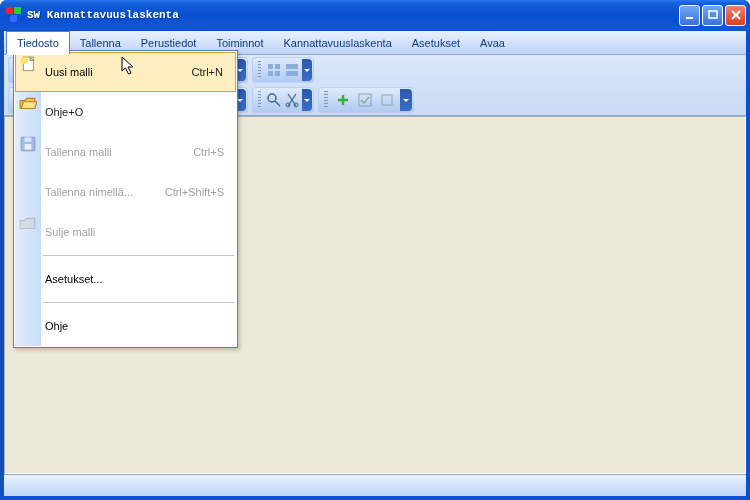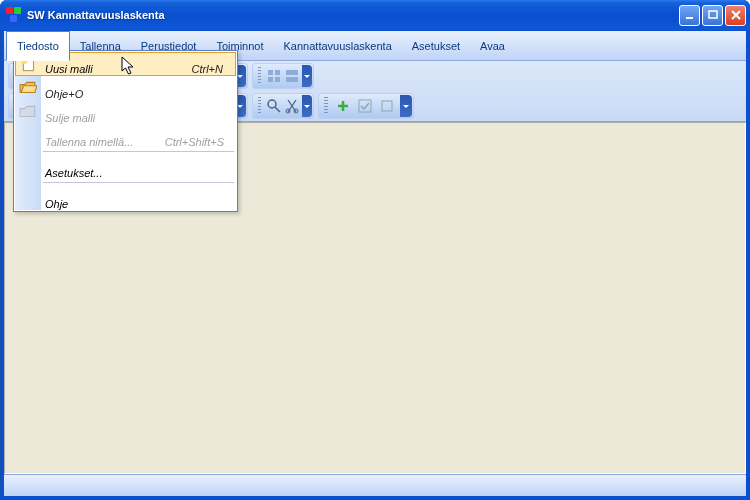--- a/index.html
+++ b/index.html
@@ -18,41 +18,41 @@
   background: linear-gradient(to bottom, #2A78F0 0%, #1560D8 10%, #0A50D0 45%, #0A50D0 60%, #0E58D8 100%);
   border-radius: 7px 7px 0 0;
   display: flex; align-items: center; padding: 0 4px 0 6px;
   color: #fff; font-weight: bold; font-size: 13px;
 }
 .titlebar .app-icon { width: 16px; height: 16px; margin-right: 5px; position: relative; }
 .titlebar .app-icon .sq { position:absolute; width:7px; height:7px; border-radius:1px; }
 .titlebar .app-icon .r { background:#E23; top:0; left:0; }
 .titlebar .app-icon .g { background:#2C4; top:0; left:8px; }
 .titlebar .app-icon .b { background:#36F; top:8px; left:4px; }
-.titlebar .title { flex:1; text-shadow: 1px 1px 1px #033A90; }
+.titlebar .title { flex:1; text-shadow: 1px 1px 1px #033A90; font-family: Liberation Mono, monospace; }
 .titlebar .btns { display:flex; gap:2px; }
 .titlebar .btn {
   width: 21px; height: 21px;
   background: linear-gradient(to bottom, #6FA7F5, #3A72D8);
   border: 1px solid #fff; border-radius: 3px;
   display:flex; align-items:center; justify-content:center;
   color:#fff; font-weight:bold;
 }
 .titlebar .btn.close { background: linear-gradient(to bottom, #F08070, #D84020); }
 .titlebar .btn svg { width:12px; height:12px; }
 
 .body {
   flex:1; margin: 0 3px 3px 3px;
   background: #ECE9D8;
   display:flex; flex-direction:column;
   border:1px solid #0A50D0;
 }
 
 .menubar {
-  height: 30px;
+  height: 24px;
   background: linear-gradient(to bottom, #E8F0FC, #C0D4F8);
   border-bottom: 1px solid #8AA8D8;
   display:flex; align-items:stretch; padding-left: 2px;
 }
 .menubar .m {
   padding: 0 10px;
   display:flex; align-items:center;
   color:#0A3A80;
 }
 .menubar .m.open {
@@ -123,24 +123,23 @@
   border: 1px solid #5880C8;
   box-shadow: 2px 2px 4px rgba(0,0,0,.2);
   z-index: 10;
   padding: 1px;
 }
 .menu .iconcol {
   position:absolute; left:1px; top:1px; bottom:1px; width: 26px;
   background: linear-gradient(to right, #E2ECFC, #C8DCF6);
 }
 .menu .row {
-  position:relative; height: 24px;
-  display:flex; align-items:flex-end;
+  position:relative; height: 40px;
+  display:flex; align-items:center;
   padding-left: 30px;
-  font-style: italic;
 }
 .menu .row.sel {
   background: #FFEEC2;
   border: 1px solid #E0A030;
   margin: 0; padding-left: 29px;
 }
 .menu .row .lbl { flex:1; color:#000; }
 .menu .row .sc { color:#222; padding-right: 12px; }
 .menu .row.dis .lbl, .menu .row.dis .sc { color:#A0A0A0; }
 .menu .row .ico {
@@ -321,35 +320,46 @@
   <div class="row">
     <span class="ico">
       <svg viewBox="0 0 16 16">
           <path d="M1 5 L5 5 L7 3 L14 3 L14 12 L1 12 Z" fill="#F5C05A" stroke="#B88020"></path>
           <path d="M2 12 L4 6 L16 6 L14 12 Z" fill="#FBE09A" stroke="#B88020"></path>
         </svg>
     </span>
     <span class="sc">Ohje+O</span>
   </div>
 
+  <div class="row dis">
+    <span class="ico">
+      <svg viewBox="0 0 16 16">
+          <rect x="2" y="2" width="12" height="12" fill="#6A8AD8" stroke="#34508A"></rect>
+          <rect x="5" y="8" width="6" height="5" fill="#fff"></rect>
+          <rect x="5" y="2" width="6" height="4" fill="#D8E4F8"></rect>
+        </svg>
+    </span>
+    <span class="lbl">Tallenna malli</span>
+    <span class="sc">Ctrl+S</span>
+  </div>
+
+  <div class="row dis">
+    <span class="lbl">Tallenna nimellä...</span>
+    <span class="sc">Ctrl+Shift+S</span>
+  </div>
 
   <div class="row dis">
     <span class="ico">
       <svg viewBox="0 0 16 16">
           <path d="M1 5 L5 5 L7 3 L14 3 L14 12 L1 12 Z" fill="#D0D0D0" stroke="#909090"></path>
         </svg>
     </span>
     <span class="lbl">Sulje malli</span>
   </div>
 
-  <div class="row dis">
-    <span class="lbl">Tallenna nimellä...</span>
-    <span class="sc">Ctrl+Shift+S</span>
-  </div>
-
   <div class="sep"></div>
 
   <div class="row">
     <span class="lbl">Asetukset...</span>
   </div>
 
   <div class="sep"></div>
 
   <div class="row">
     <span class="lbl">Ohje</span>

